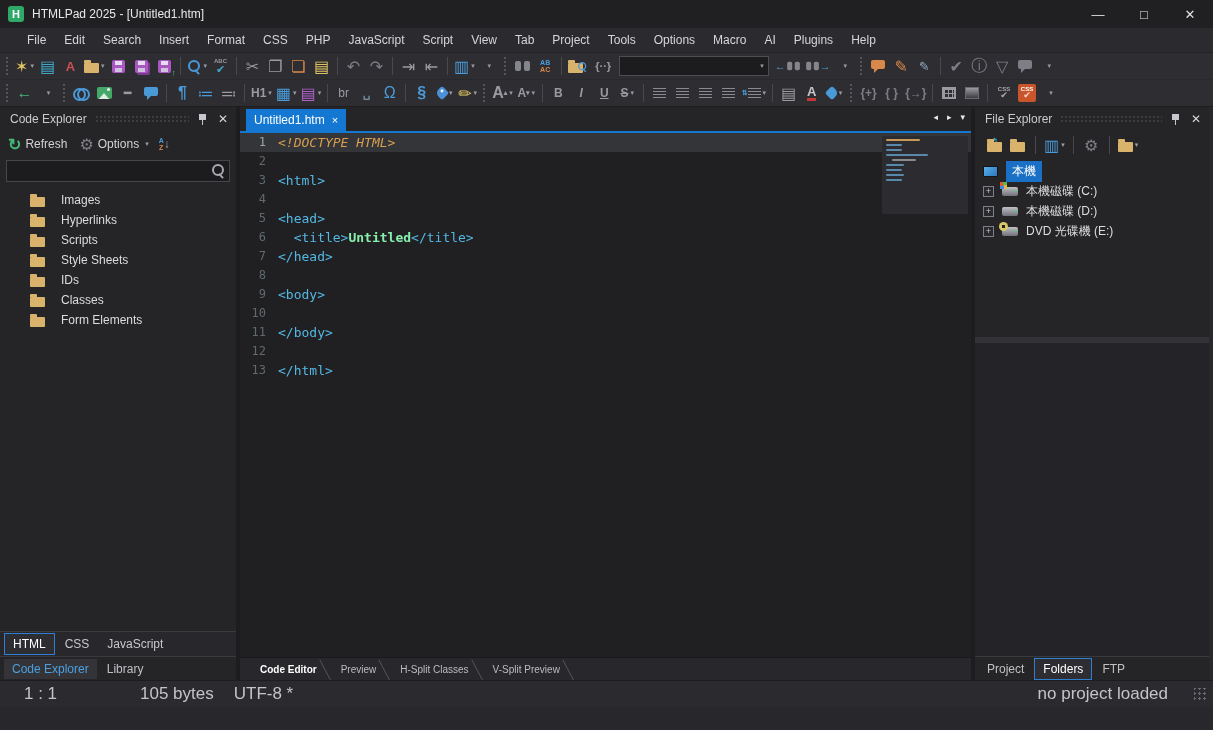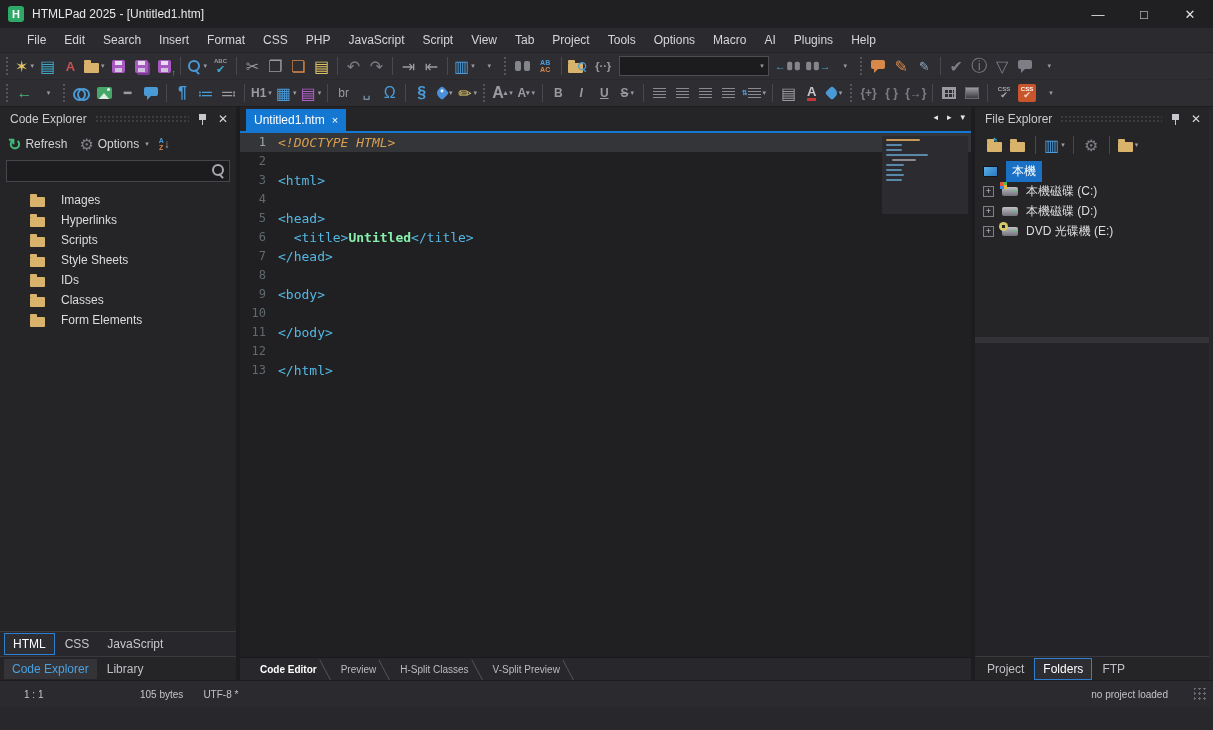--- a/index.html
+++ b/index.html
@@ -132,21 +132,21 @@
   .expander { width:11px; height:11px; border:1px solid #7e7e86; background:#2a2a2e; color:#c8c8cc; font-size:9px; line-height:9px; text-align:center; flex:none; }
   .monitor { position:relative; width:15px; height:11px; background:linear-gradient(135deg,#5ab0e8,#2a78c0); border:1px solid #14141a; border-radius:1px; flex:none; }
   .drive { width:16px; height:9px; background:linear-gradient(#c0c0c6,#70707a); border-radius:2px; position:relative; flex:none; }
   .drive::after { content:""; position:absolute; right:2px; top:3px; width:2px; height:2px; border-radius:50%; background:#3fd070; }
   .winflag { position:absolute; top:-5px; left:-2px; width:7px; height:7px; background:conic-gradient(from 0deg at 50% 50%, #58b848 0 25%, #e8b83a 0 50%, #3a88e8 0 75%, #e8533a 0); }
   .disc { position:absolute; top:-5px; left:-3px; width:9px; height:9px; border-radius:50%; background:radial-gradient(circle,#222 1.5px,#d8c868 1.6px); }
   .fe-split { height:6px; background:#323237; flex:none; }
   .fe-empty { flex:1; background:#242428; }
 
   
-  .statusbar { height:27px; background:#2b2b2f; border-top:1px solid #1d1d20; display:flex; align-items:center; color:#c4c4c8; font-size:10px; }
+  .statusbar { height:27px; background:#2b2b2f; border-top:1px solid #1d1d20; display:flex; align-items:center; color:#c4c4c8; font-size:17px; }
   .sb-cell { padding:0 10px; }
   .sb-pos { width:130px; padding-left:24px; }
   .sb-right { margin-left:auto; display:flex; align-items:center; gap:26px; padding-right:6px; }
   .rgrip { width:13px; height:13px; background-image:radial-gradient(#6a6a72 1.2px, transparent 1.3px); background-size:5px 5px; background-position:bottom right; }
 </style>
 </head>
 <body>
 
 <div class="titlebar">
   <span class="appicon">H</span>

